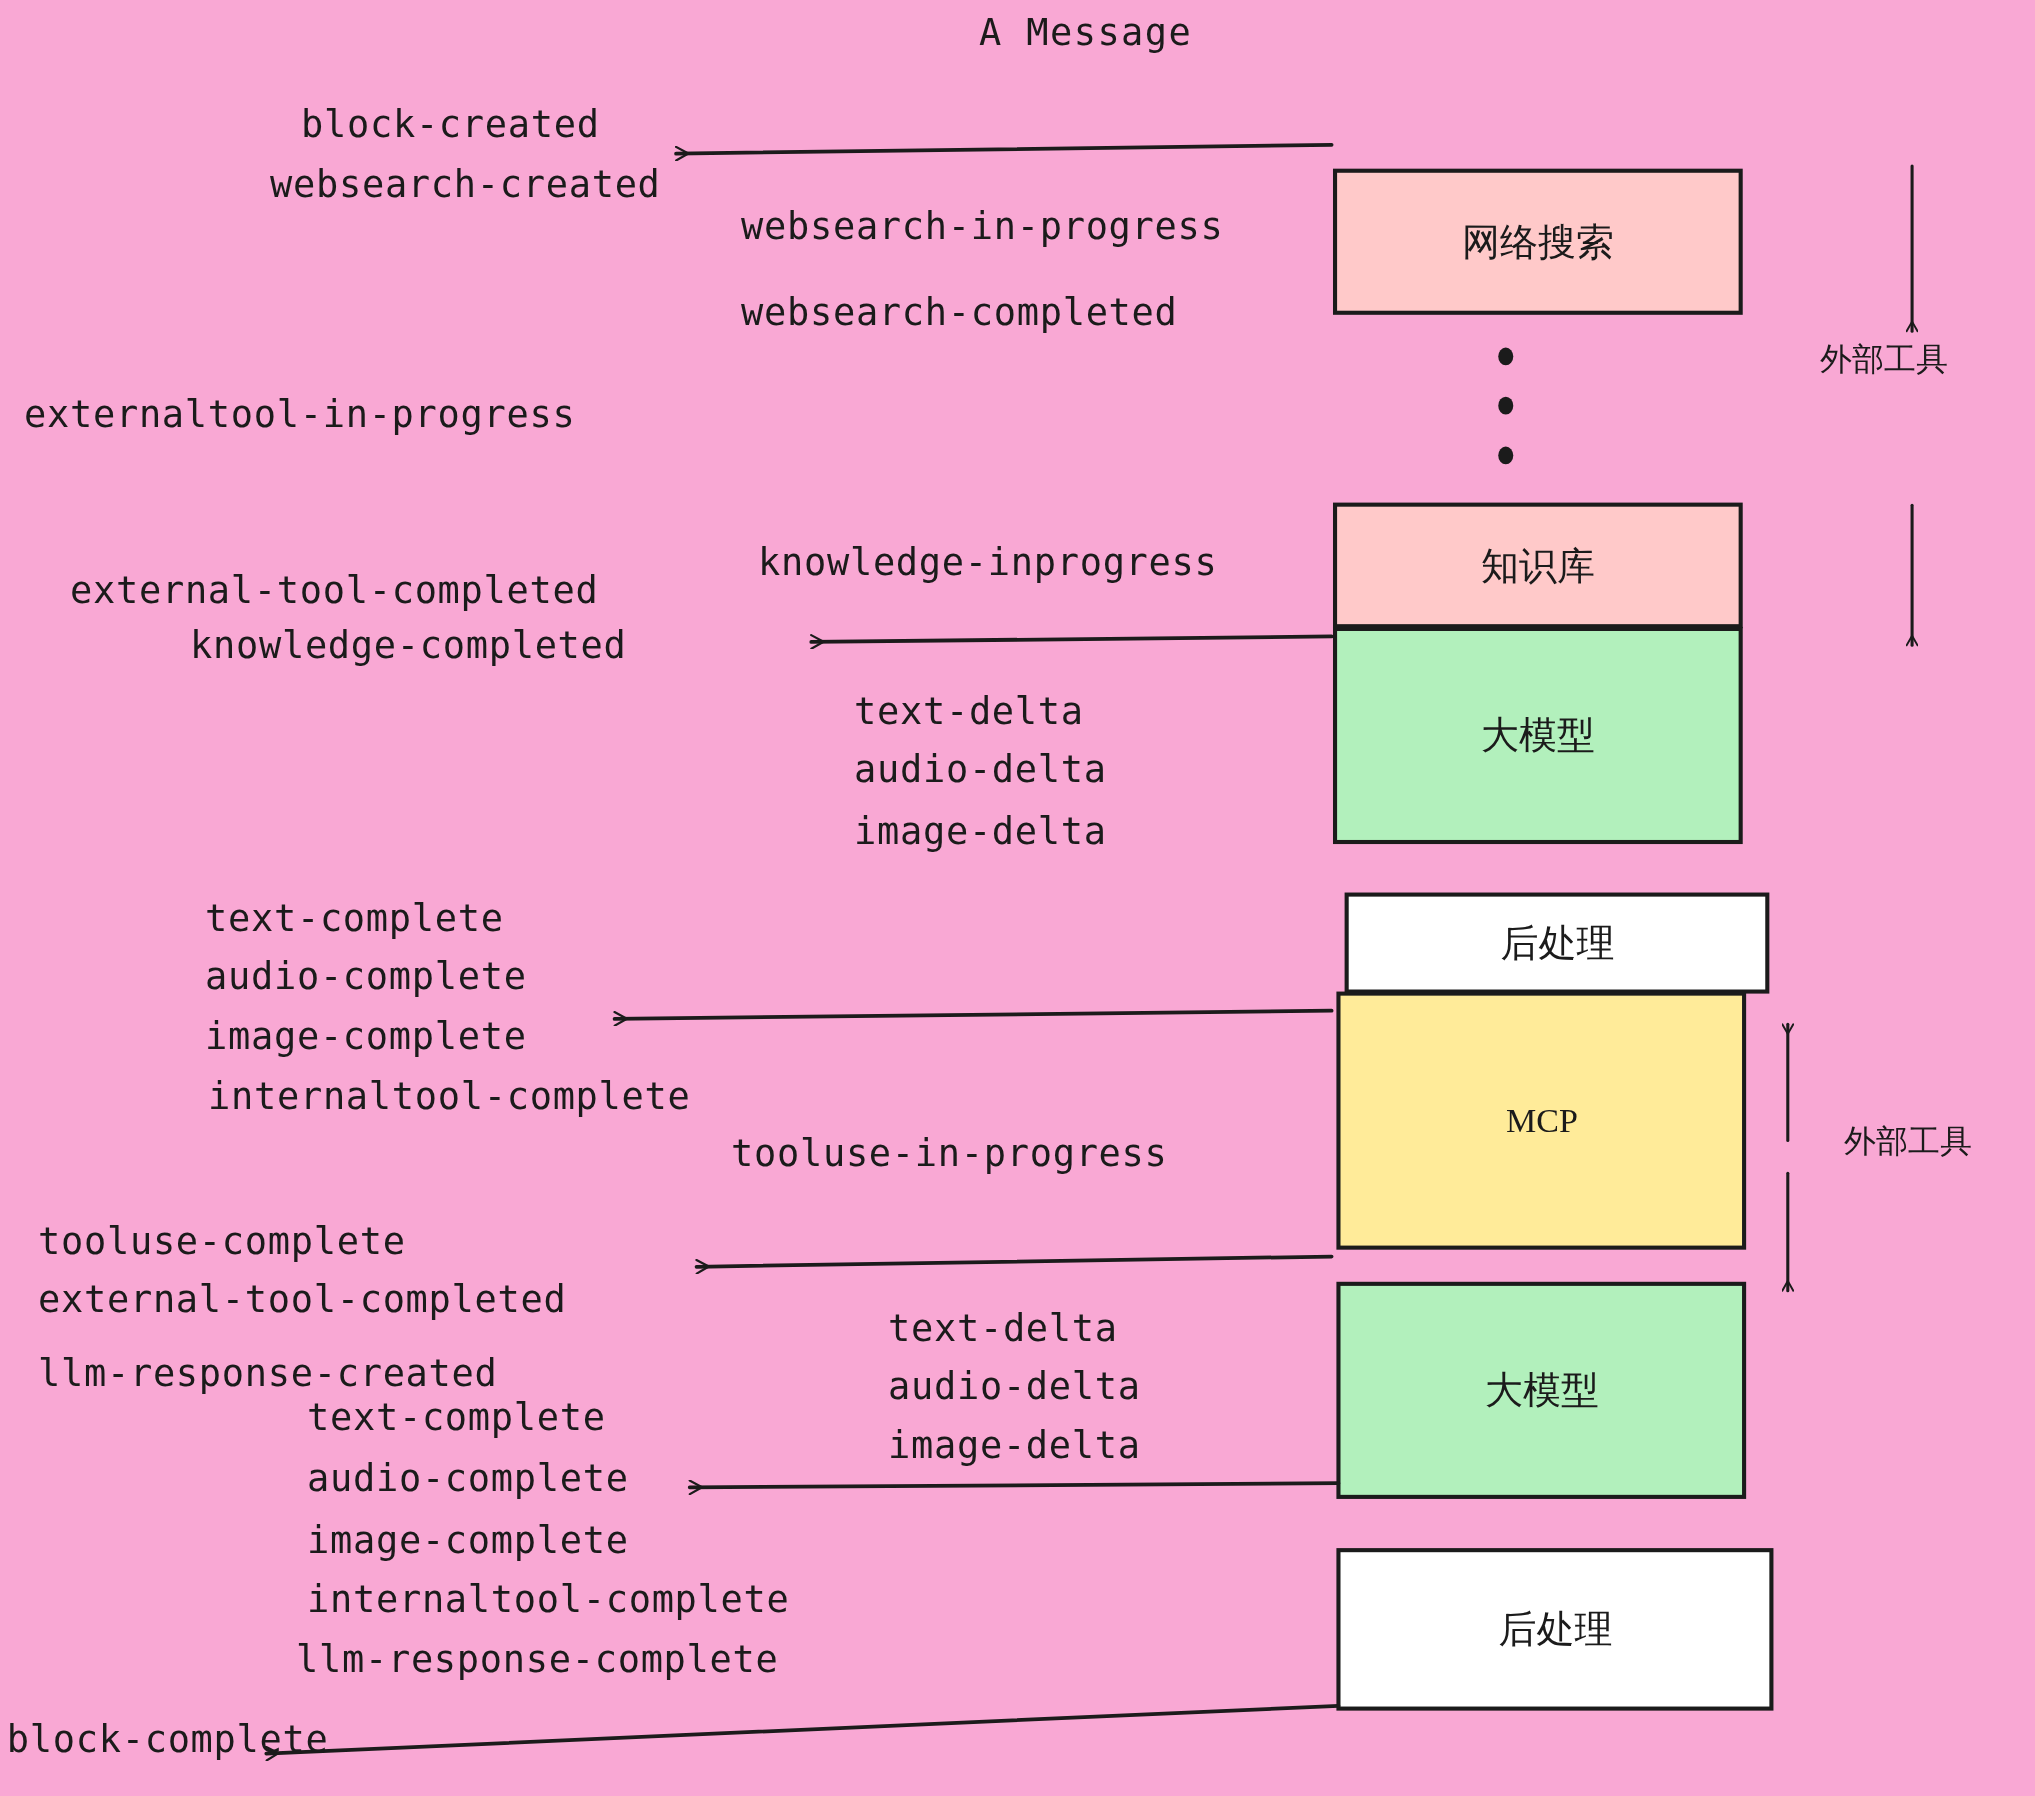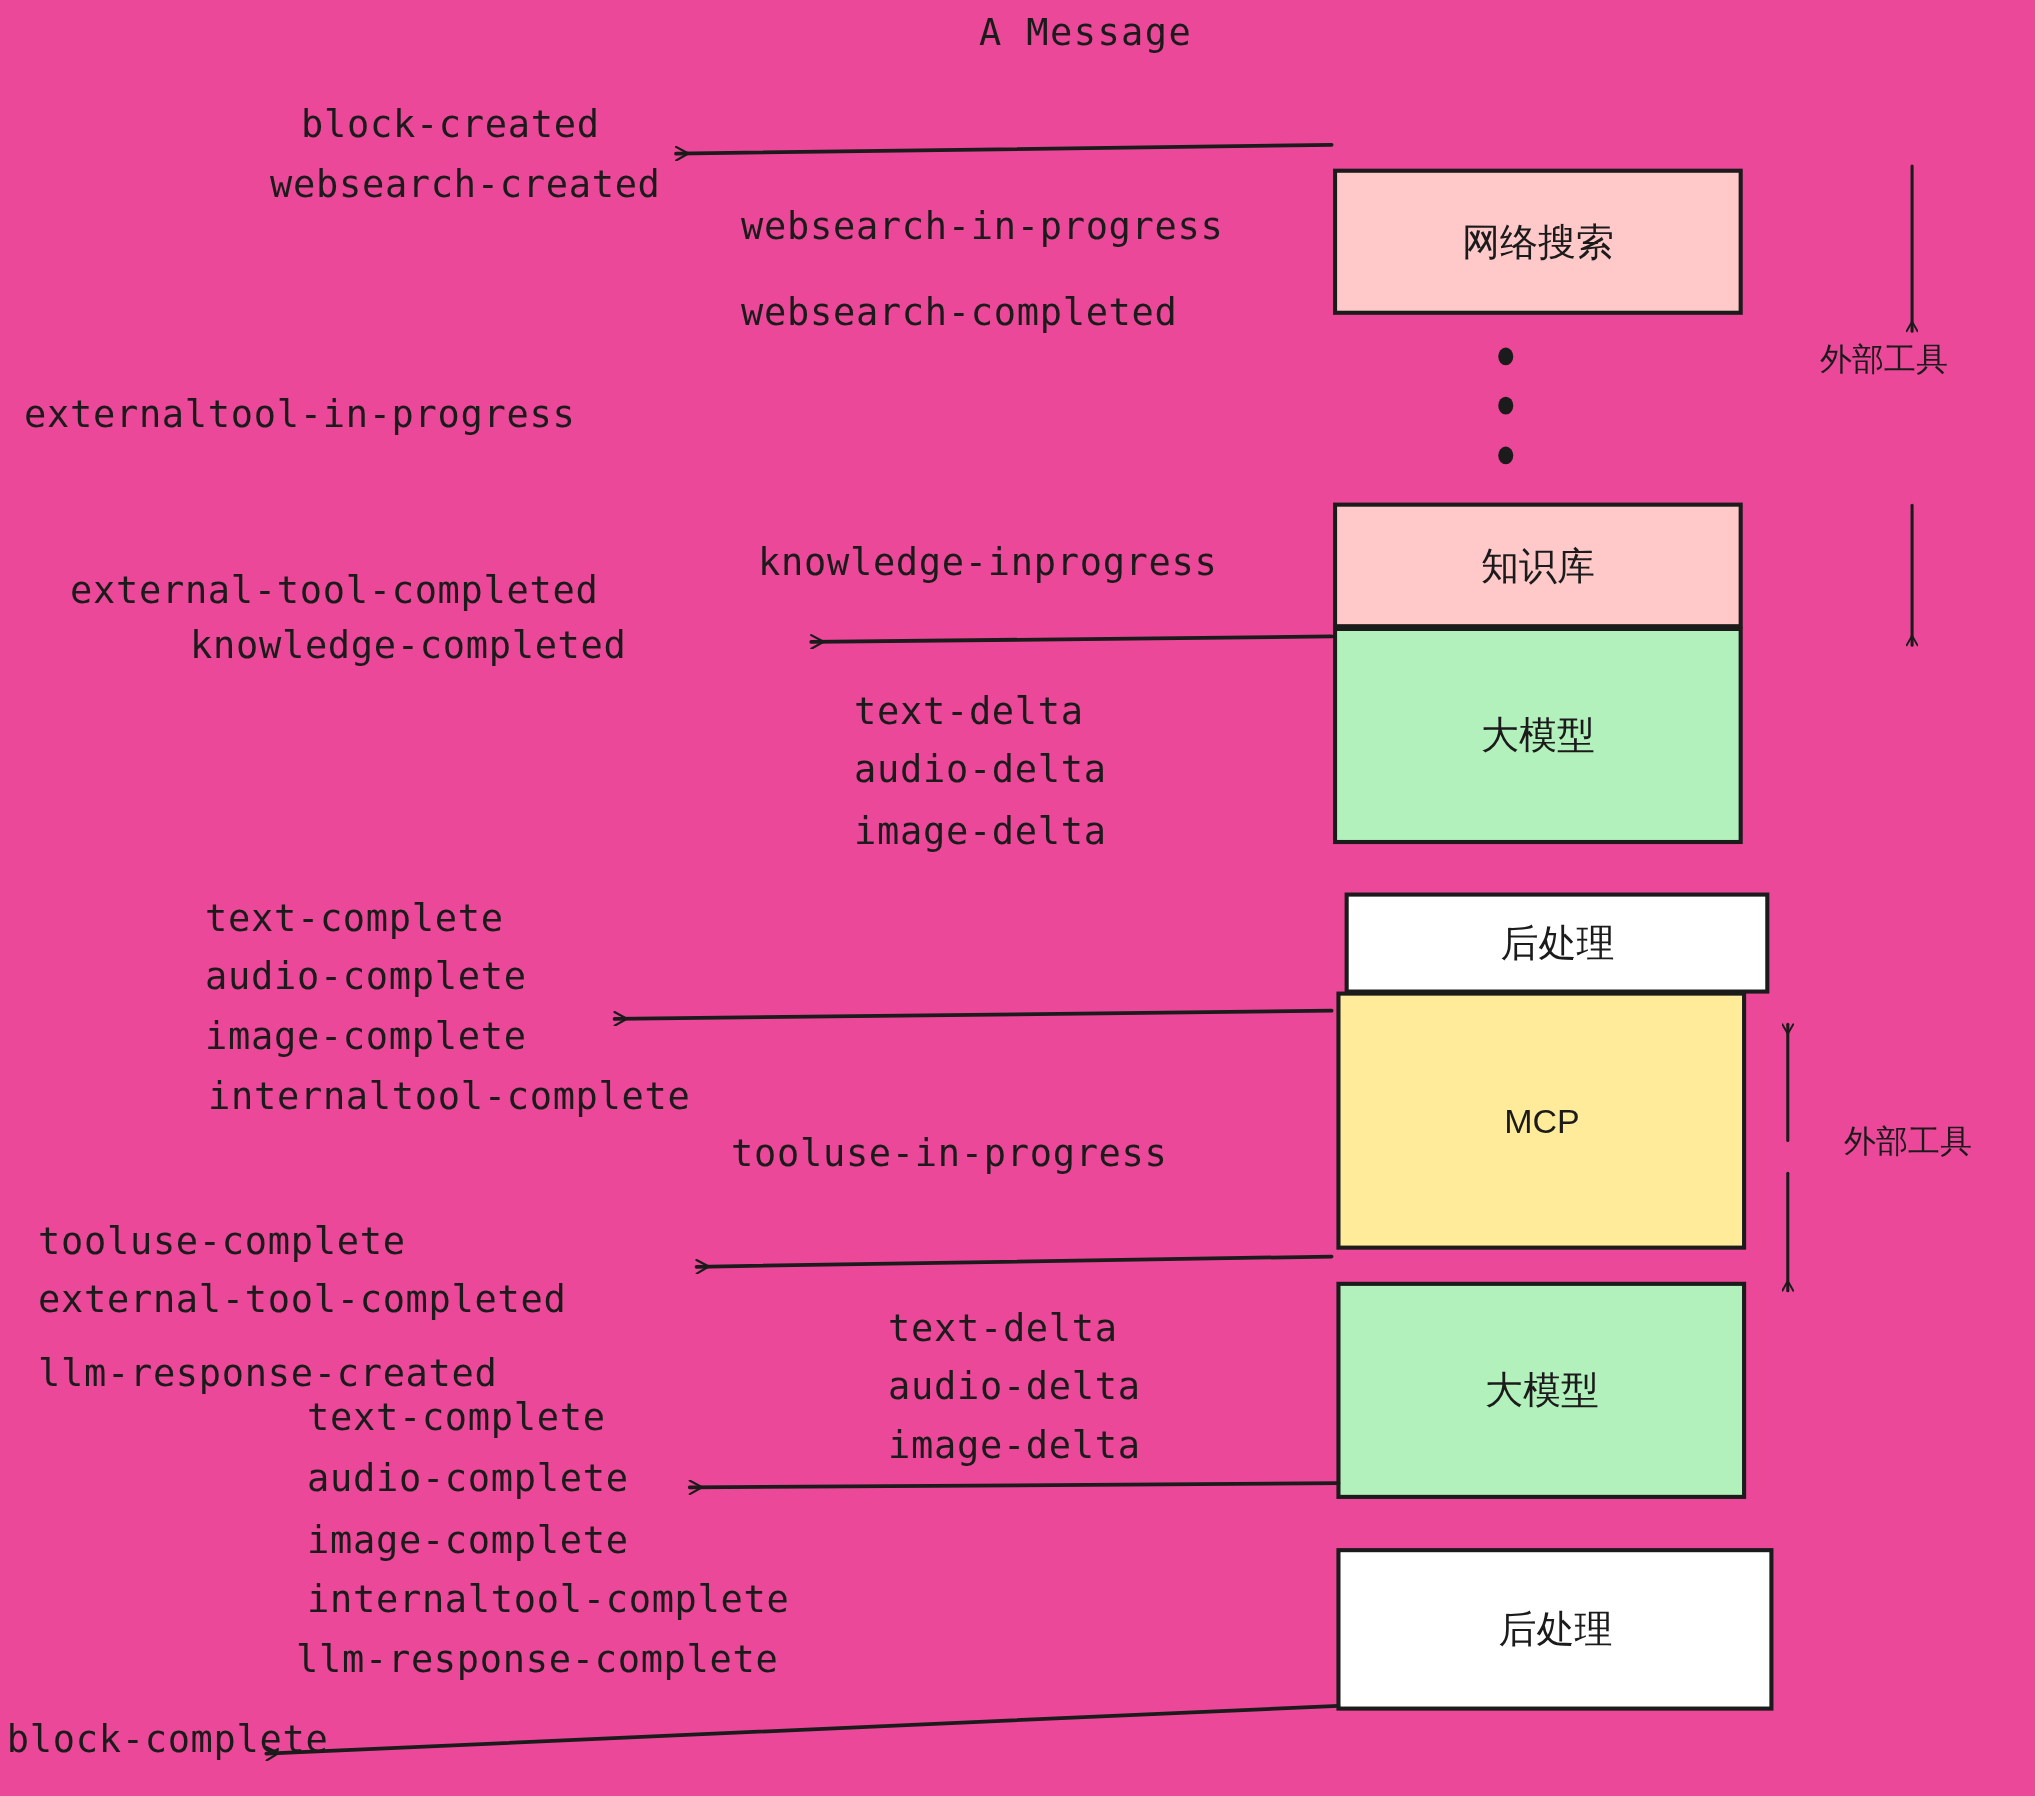--- a/index.html
+++ b/index.html
@@ -1,29 +1,29 @@
 <!DOCTYPE html>
 <html style="font-size:11px"><head>
 <meta charset="utf-8">
 <style>
   html,body{margin:0;padding:0;background:#fff;}
   body{width:2035px;height:1796px;overflow:hidden;
        font-family:"DejaVu Sans Mono","Liberation Mono",monospace;}
-  #stage{position:relative;width:2035px;height:1796px;background:#ec4899;}
+  #stage{position:relative;width:2035px;height:1796px;background:#f9a8d4;}
   svg#canvas{position:absolute;left:0;top:0;width:2035px;height:1796px;}
   .ev{position:absolute;white-space:pre;color:#1b1b1b;
       font-family:"DejaVu Sans Mono","Liberation Mono",monospace;
       font-size:37px;line-height:1;letter-spacing:0.7px;text-align:center;}
   .title{position:absolute;white-space:pre;color:#1b1b1b;
       font-family:"DejaVu Sans Mono","Liberation Mono",monospace;
       font-size:37px;letter-spacing:1.4px;}
   .boxlabel{position:absolute;display:flex;align-items:center;justify-content:center;
       color:#1b1b1b;font-family:"DejaVu Sans","Liberation Sans",sans-serif;
       font-size:38px;white-space:pre;}
-  .boxlabel.mono{font-family:Liberation Sans, sans-serif;font-size:34px;}
+  .boxlabel.mono{font-family:Liberation Serif, serif;font-size:34px;}
   .sidelabel{position:absolute;white-space:pre;color:#1b1b1b;
       font-family:"DejaVu Sans","Liberation Sans",sans-serif;font-size:32px;text-align:right;}
 </style>
 </head>
 <body>
 
 <div id="stage">
 
   <svg id="canvas" viewBox="0 0 2980 2630">
     <defs>

